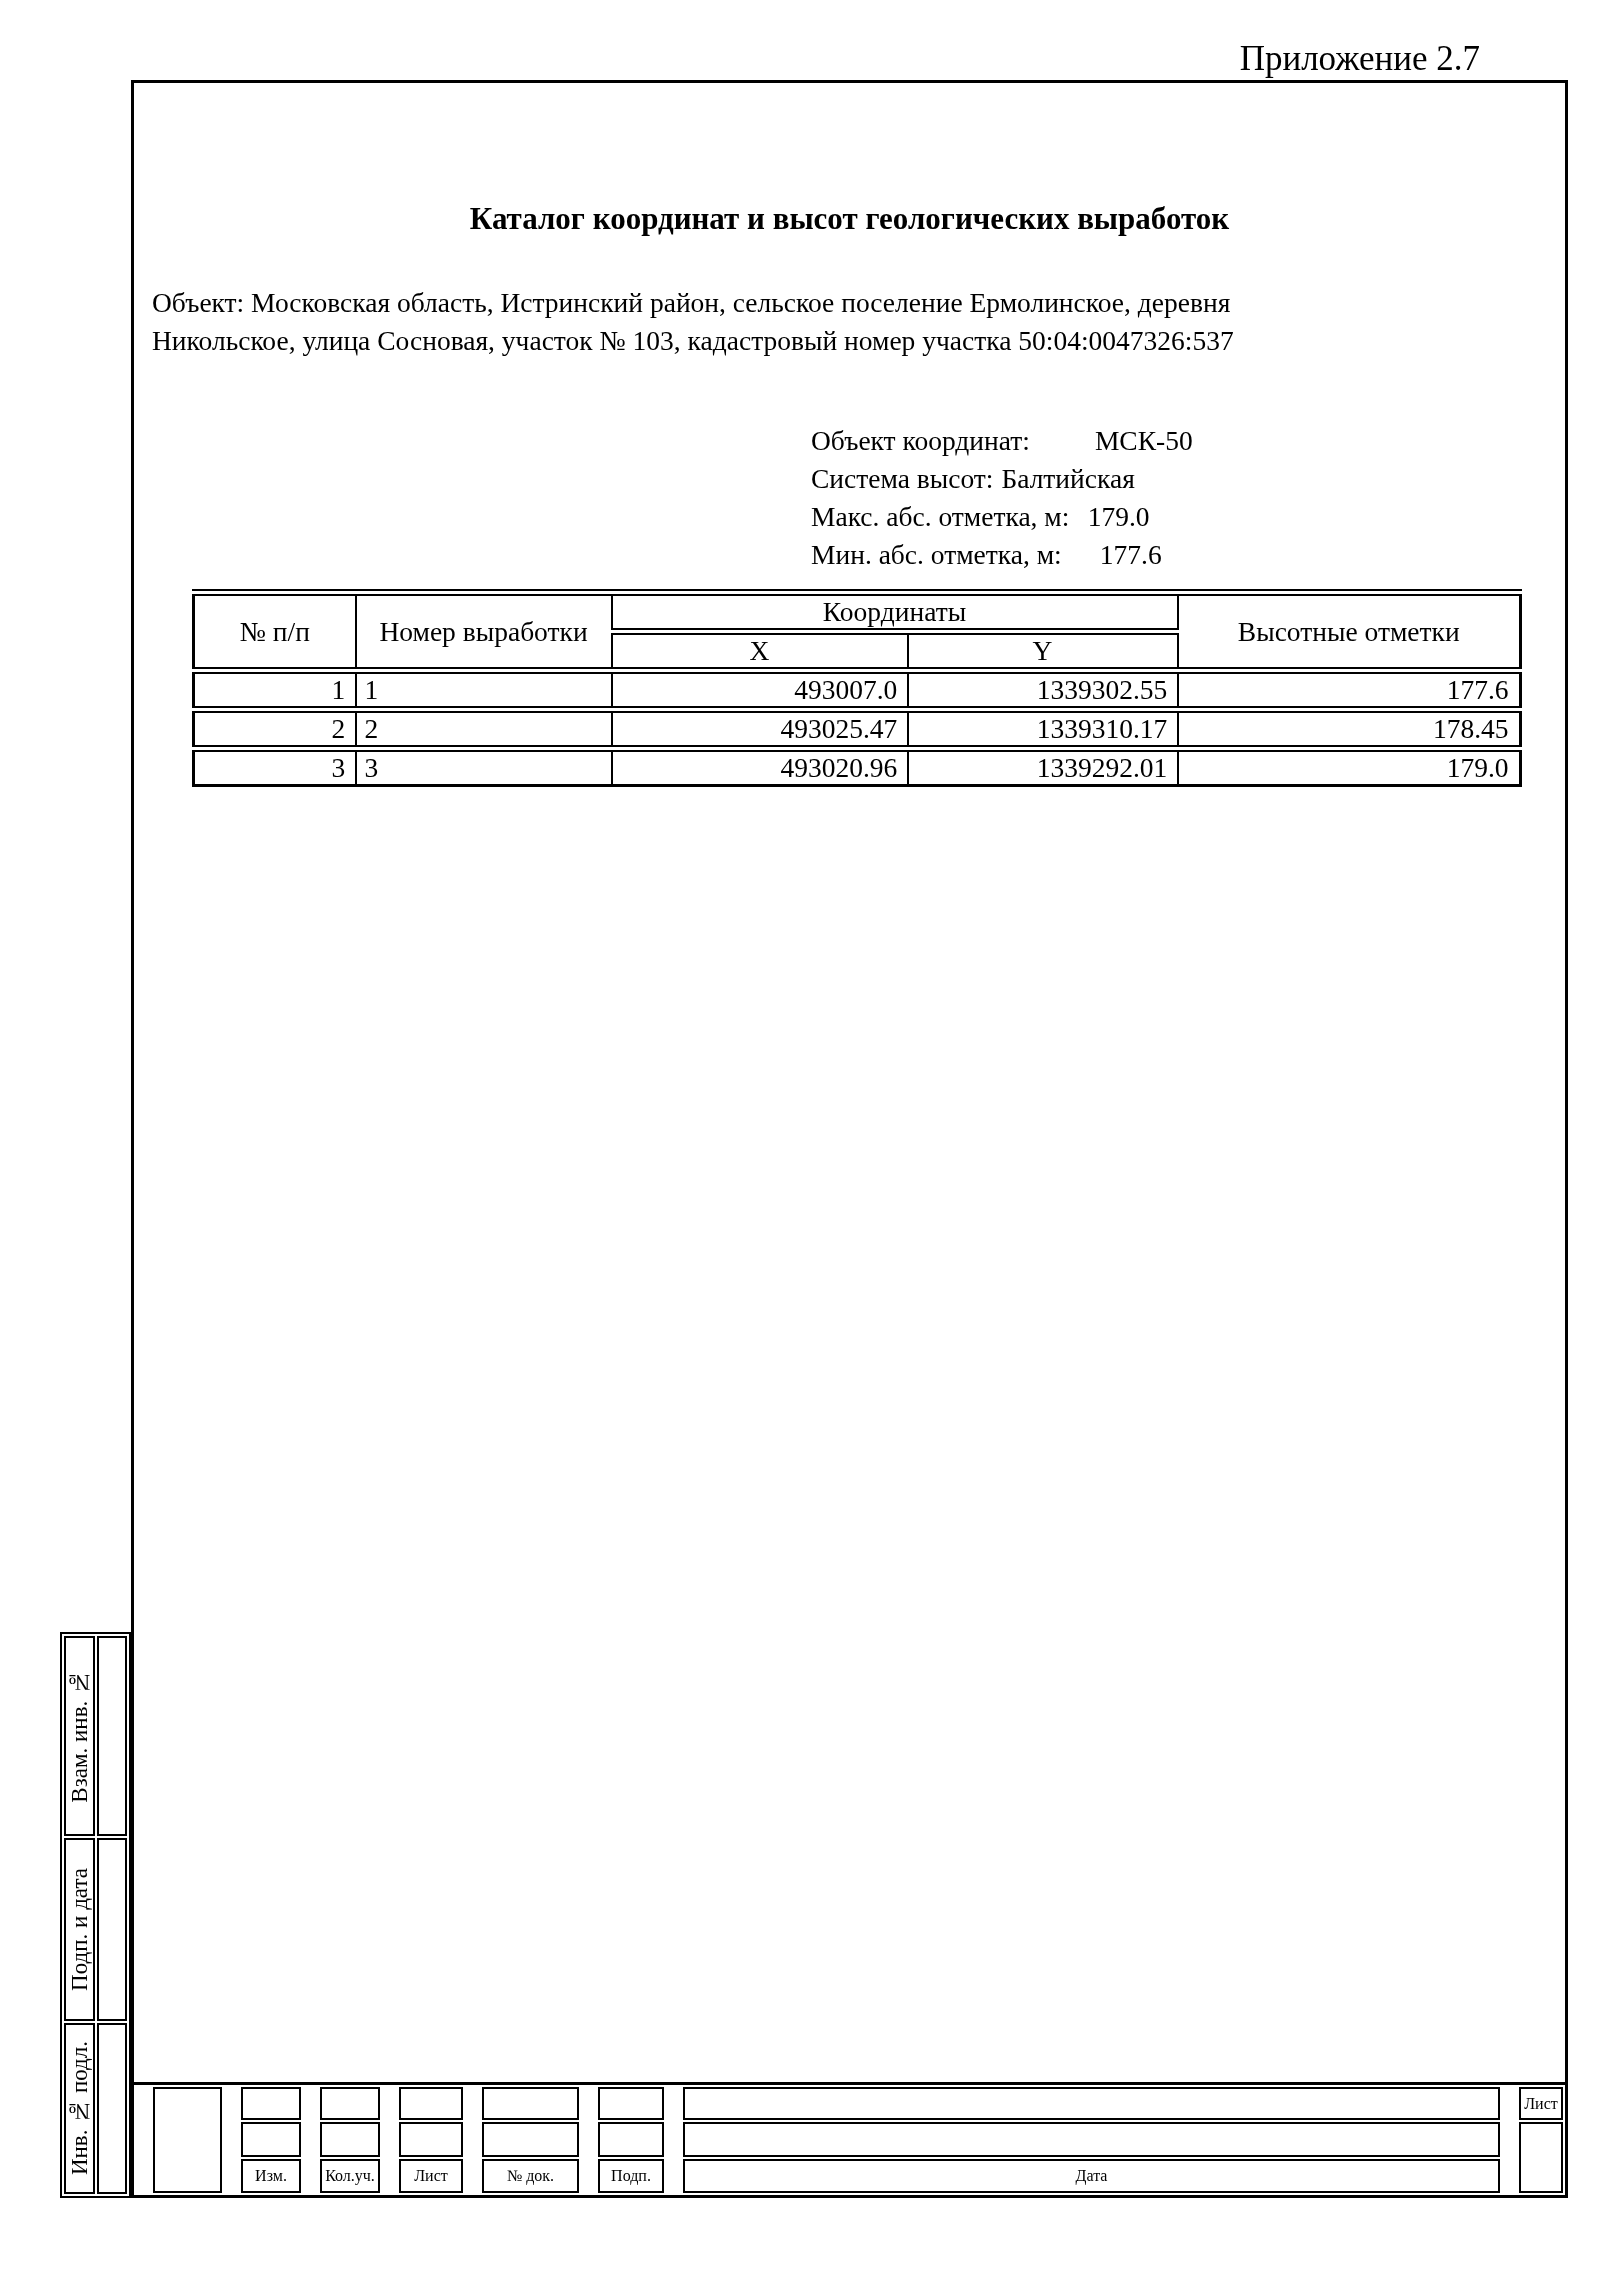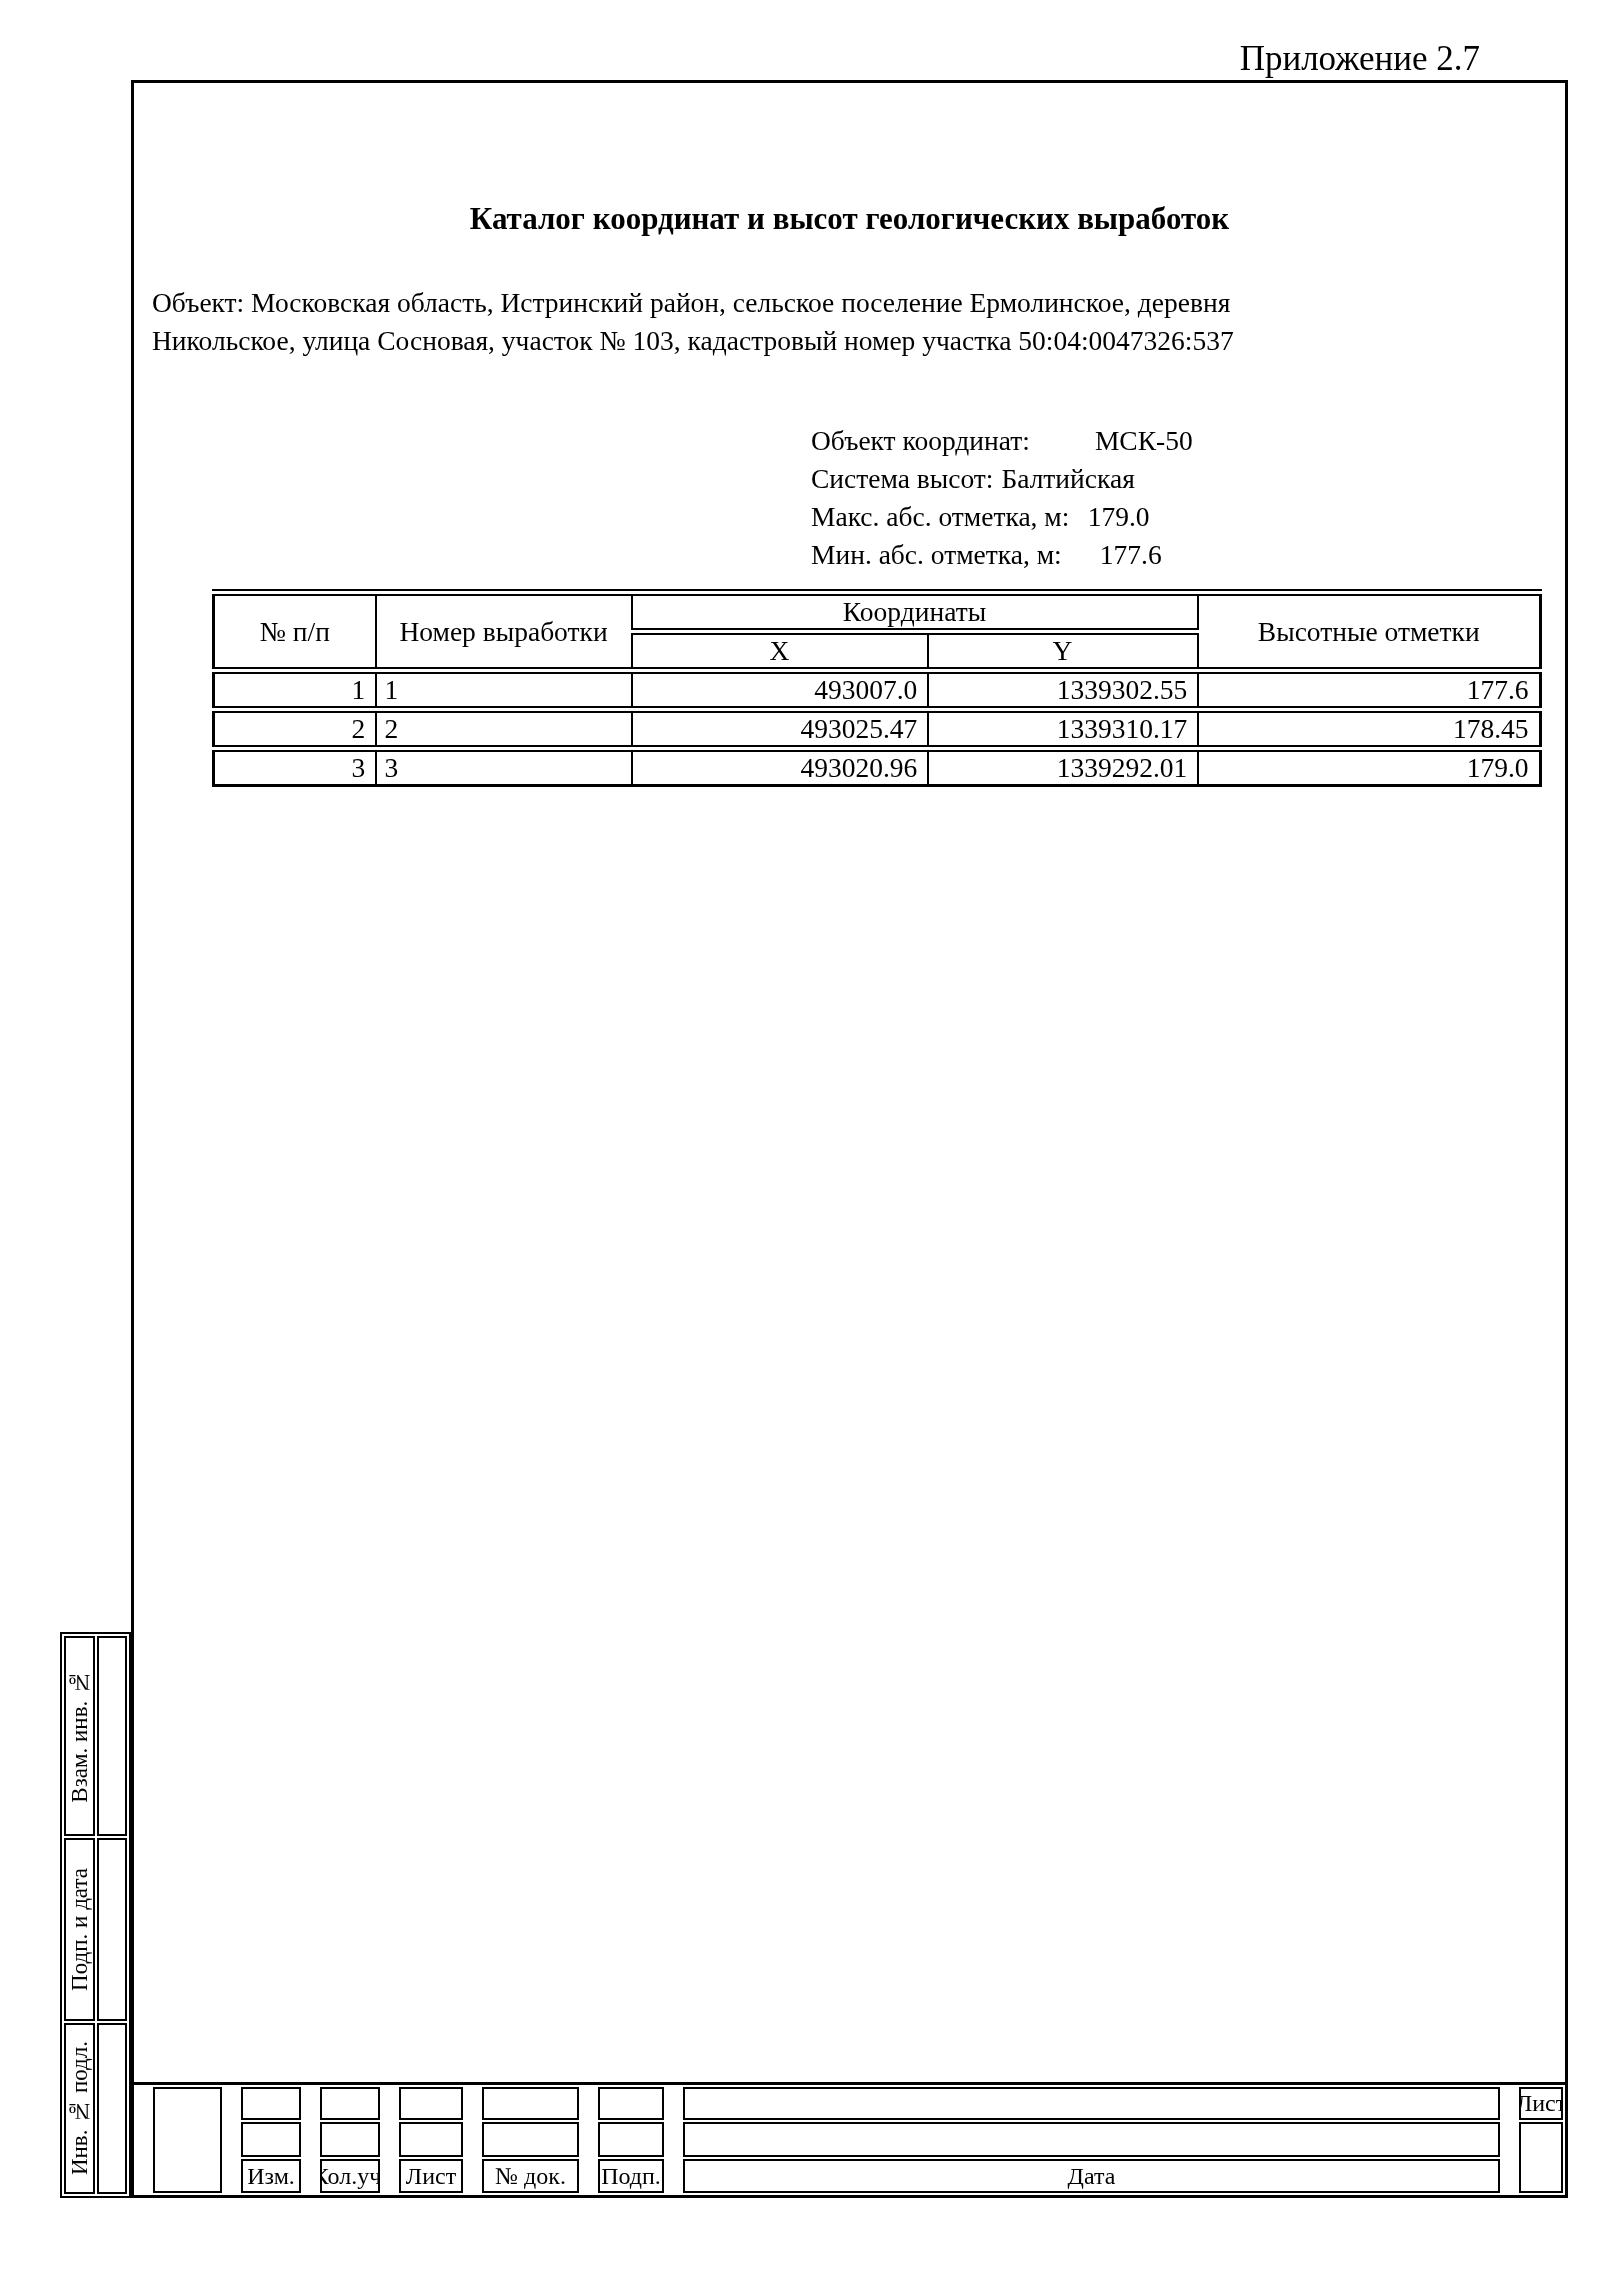--- a/index.html
+++ b/index.html
@@ -53,21 +53,21 @@
   }
   #ref-info .val { display: inline-block; }
   #ref-info .g0 { margin-left: 65px; }
   #ref-info .g1 { margin-left: 7.9px; }
   #ref-info .g2 { margin-left: 18.3px; }
   #ref-info .g3 { margin-left: 38px; }
 
   
   #coord-table {
     position: absolute;
-    left: 212px; top: 589px;
+    left: 192px; top: 589px;
     width: 1327px;
     border-collapse: collapse;
     table-layout: fixed;
     font-size: 27.5px;
     border: 3.3px solid #000;
     border-top: 7.9px double #000;
   }
   #coord-table th, #coord-table td {
     border-left: 2.6px solid #000;
     border-right: 2.6px solid #000;
@@ -117,21 +117,21 @@
     left: 131px; top: 2082px;
     width: 1437px; height: 116px;
     border: 3.3px solid #000;
     padding: 2px;
     display: grid;
     grid-template-columns: 86px 77px 77px 81px 114px 83px 834px 1fr;
     grid-template-rows: 33px 35px 1fr;
     gap: 2px;
     background: #fff;
   }
-  #title-block .stamp-cell { font-size: 24px; margin-left: 17px; }
+  #title-block .stamp-cell { font-size: 16px; margin-left: 17px; }
   .span-rows-all { grid-row: 1 / 4; }
   .span-rows-23  { grid-row: 2 / 4; }
 </style>
 </head>
 <body>
 
 <div id="appendix" class="abs">Приложение 2.7</div>
 
 <div id="frame" class="abs"></div>
 

